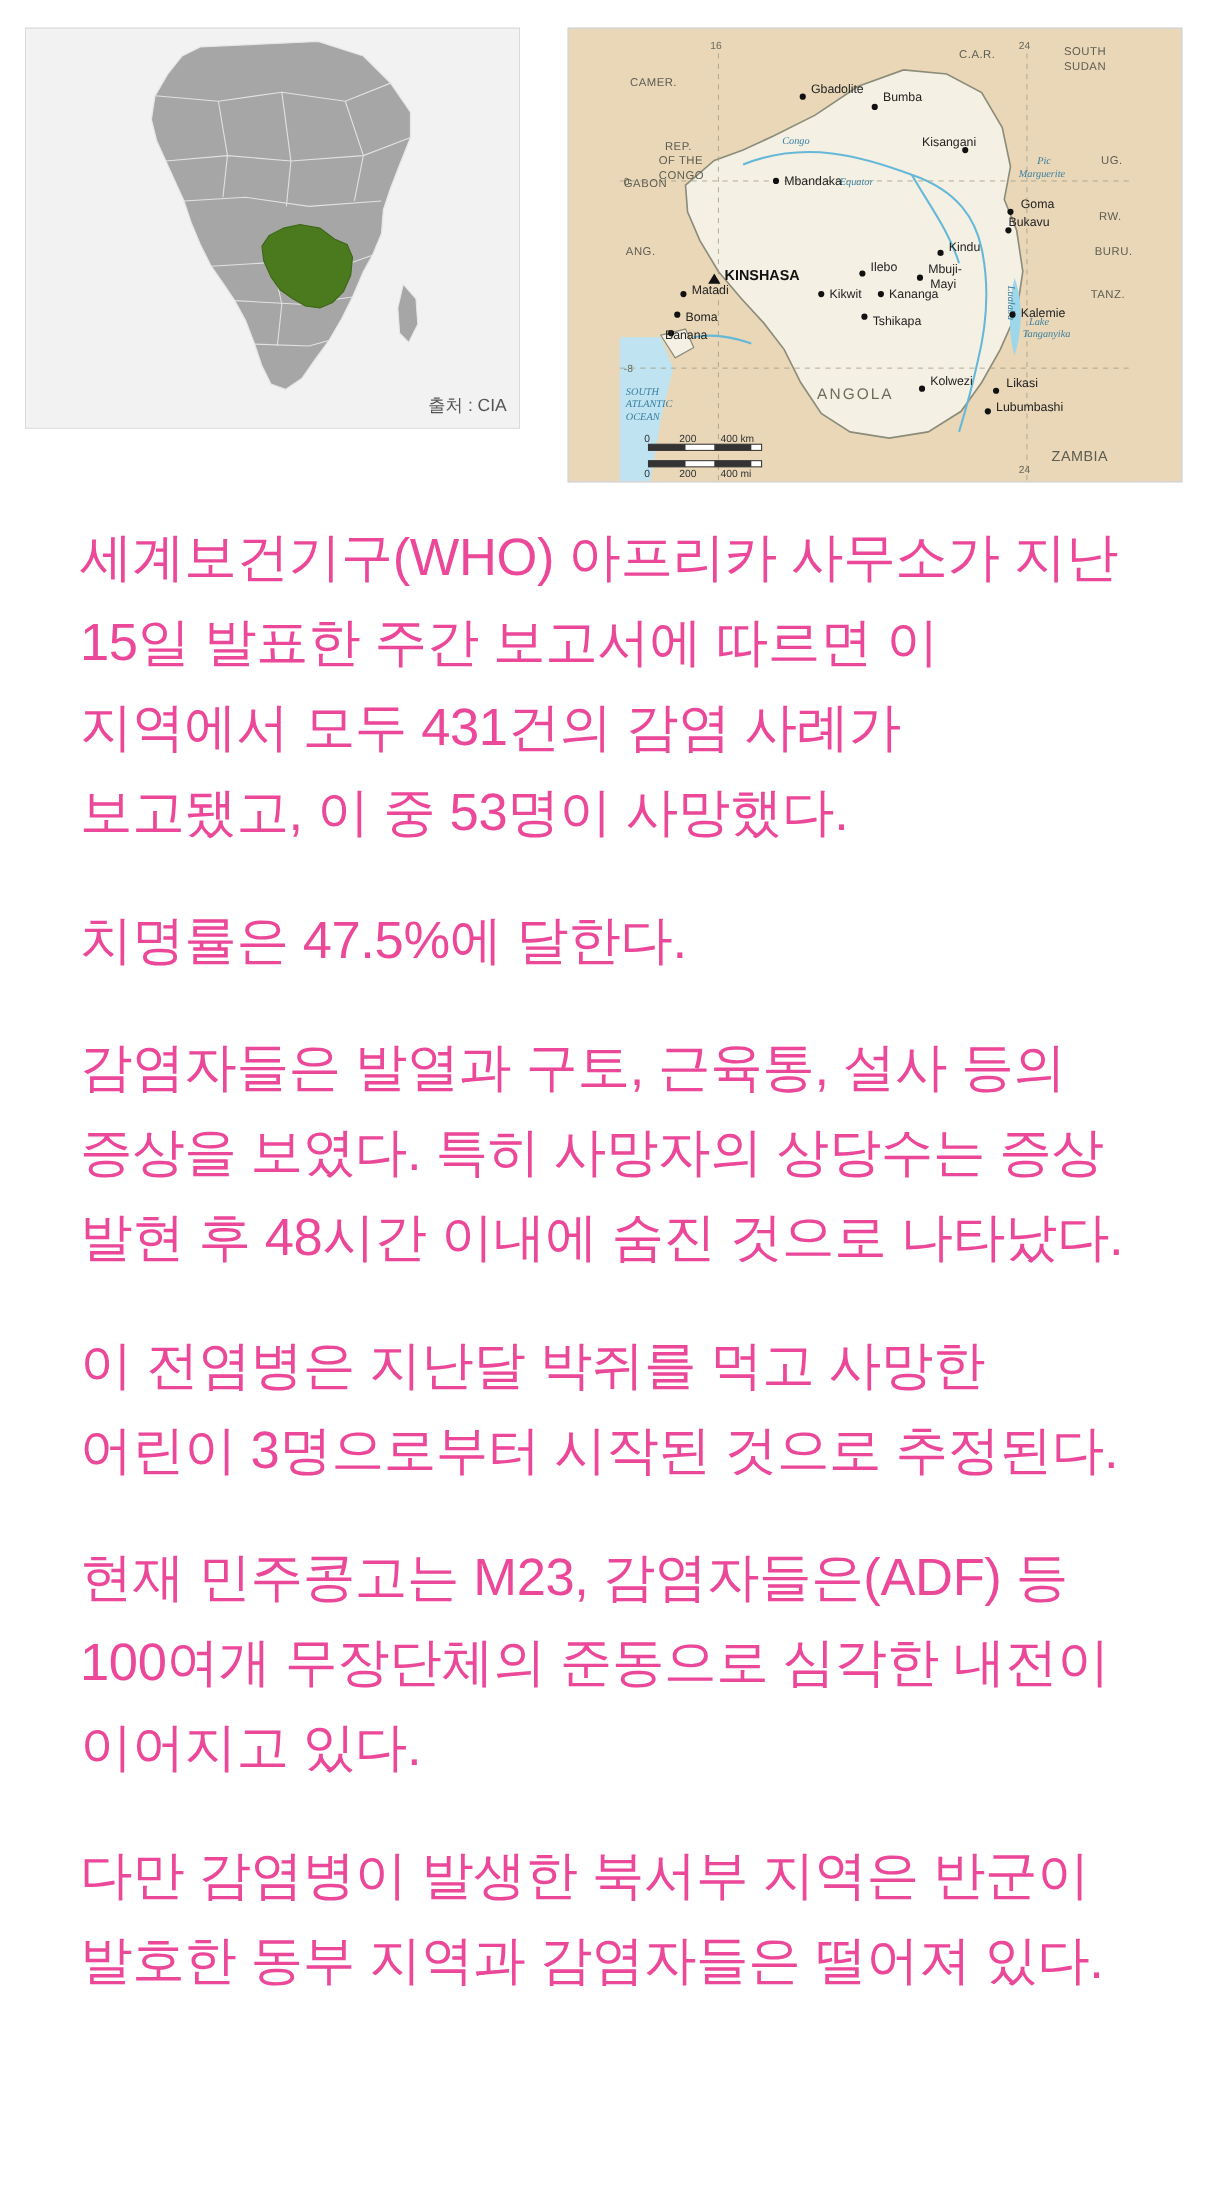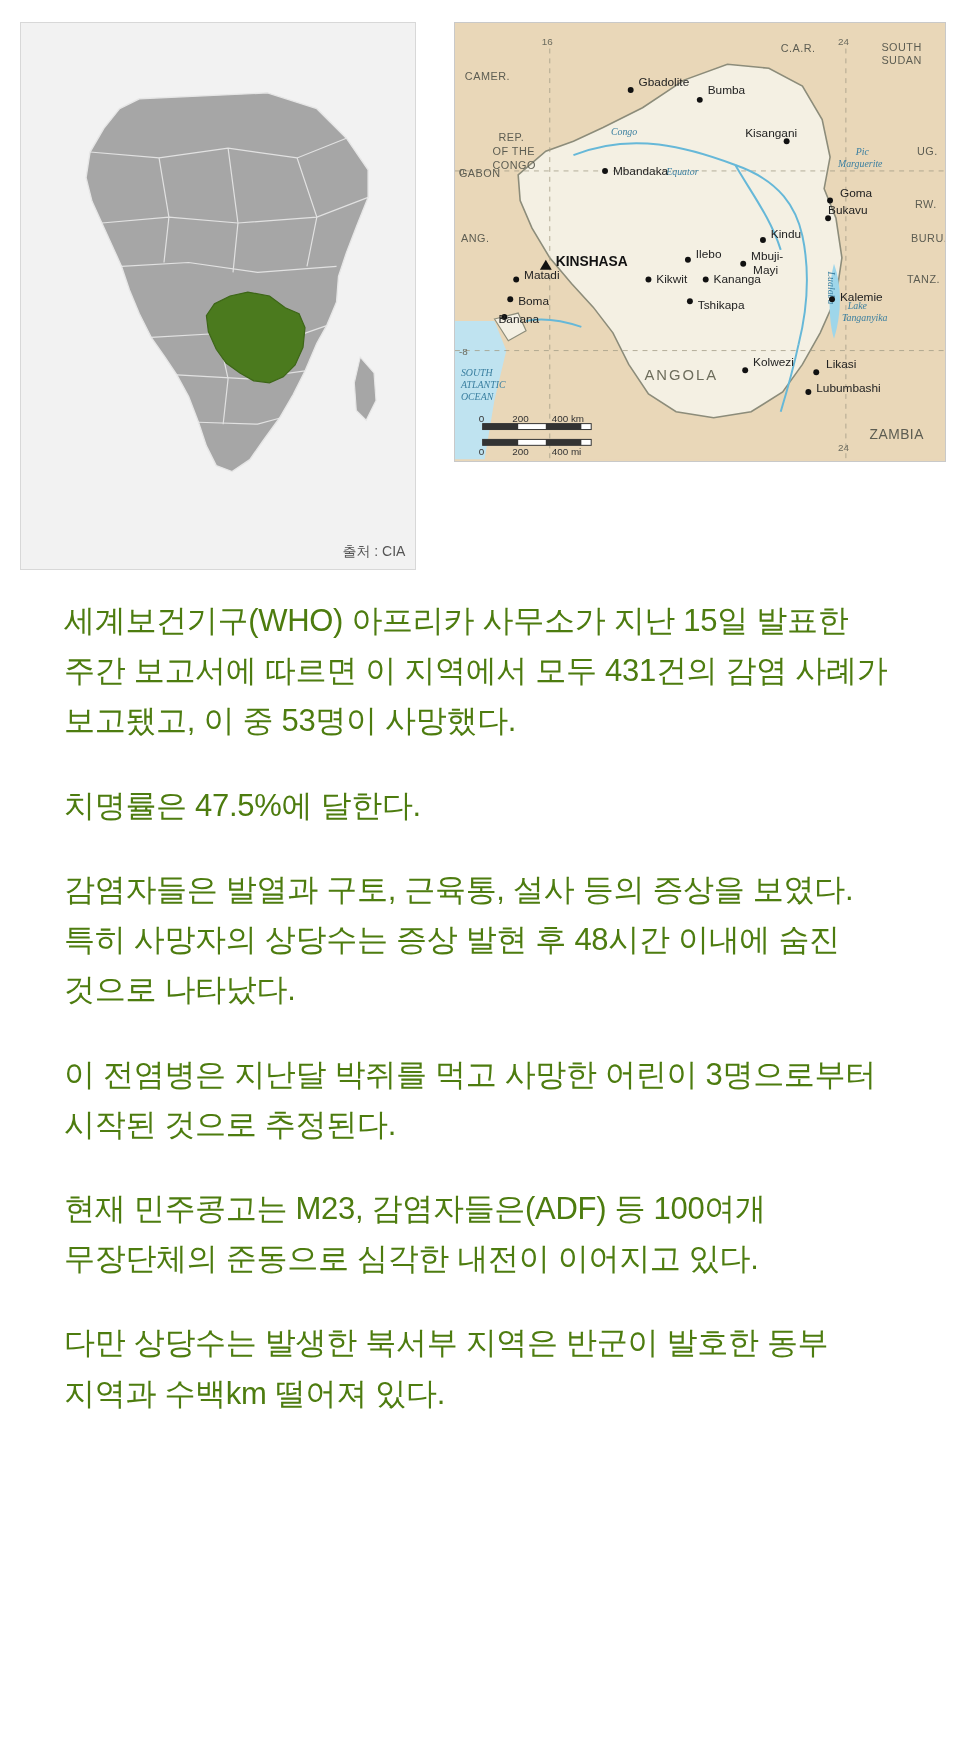--- a/index.html
+++ b/index.html
@@ -27,25 +27,25 @@
   }
   .figure {
     position: relative;
     box-sizing: border-box;
     border: 1px solid #d8d8d8;
     background: #ffffff;
     overflow: hidden;
   }
   .fig-left {
     width: 400px;
-    height: 548px;
+    height: 321px;
   }
   .fig-right {
     width: 496px;
-    height: 440px;
+    height: 364px;
     border: 1px solid #c9c9c9;
     margin-left: 28px;
   }
 
   
   .africa-wrap {
     position: absolute;
     inset: 0;
     background: #f2f2f2;
   }
@@ -66,24 +66,24 @@
     background: #e9d7b8;
   }
   .cia-svg { display: block; width: 100%; height: 100%; }
 
   
   .article {
     margin-top: 26px;
     padding: 0 44px 0 44px;
   }
   .para {
-    font-size: 31px;
+    font-size: 42px;
     line-height: 1.62;
     letter-spacing: -0.3px;
-    color: #4d7c0f;
+    color: #ec4899;
     margin: 0 0 34px 0;
     word-break: keep-all;
   }
   .para:last-child { margin-bottom: 0; }
 </style>
 </head>
 <body>
 
 <div class="page">
 
@@ -270,16 +270,16 @@
       </div>
     </div>
   </div>
 
   <div class="article">
     <p class="para">세계보건기구(WHO) 아프리카 사무소가 지난 15일 발표한 주간 보고서에 따르면 이 지역에서 모두 431건의 감염 사례가 보고됐고, 이 중 53명이 사망했다.</p>
     <p class="para">치명률은 47.5%에 달한다.</p>
     <p class="para">감염자들은 발열과 구토, 근육통, 설사 등의 증상을 보였다. 특히 사망자의 상당수는 증상 발현 후 48시간 이내에 숨진 것으로 나타났다.</p>
     <p class="para">이 전염병은 지난달 박쥐를 먹고 사망한 어린이 3명으로부터 시작된 것으로 추정된다.</p>
     <p class="para">현재 민주콩고는 M23, 감염자들은(ADF) 등 100여개 무장단체의 준동으로 심각한 내전이 이어지고 있다.</p>
-    <p class="para">다만 상당수는 발생한 북서부 지역은 반군이 발호한 동부 지역과 수백km 떨어져 있다.</p>
+    <p class="para">다만 감염병이 발생한 북서부 지역은 반군이 발호한 동부 지역과 감염자들은 떨어져 있다.</p>
   </div>
 
 </div>
 
 </body></html>

